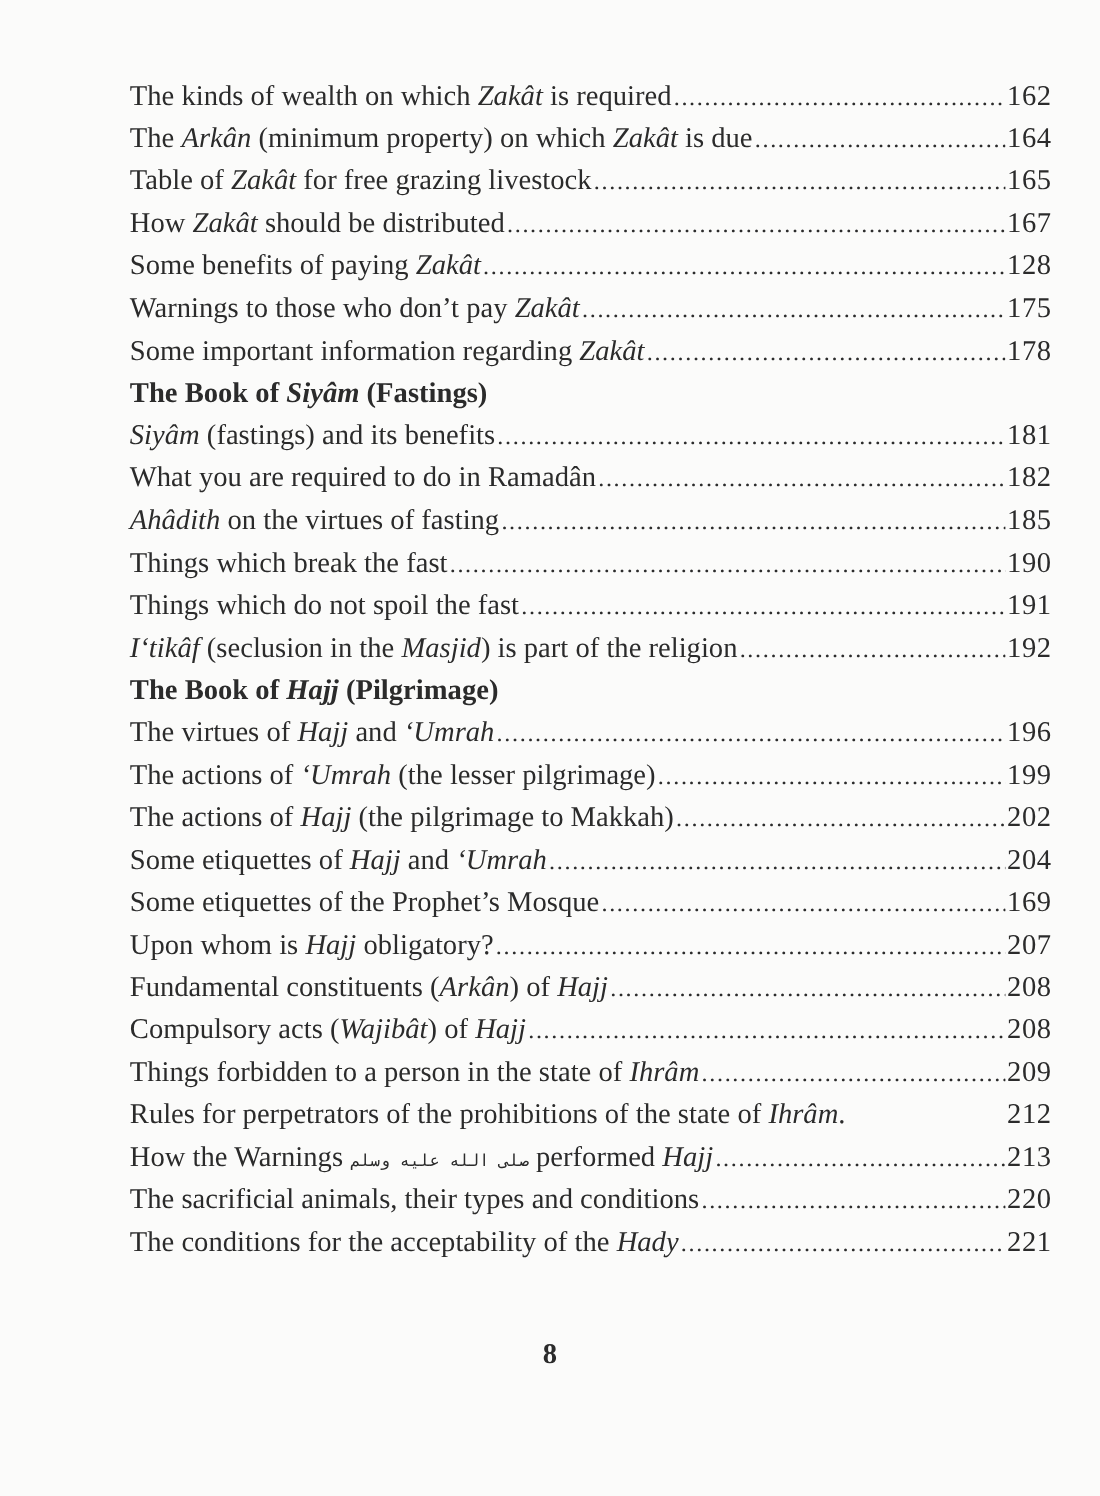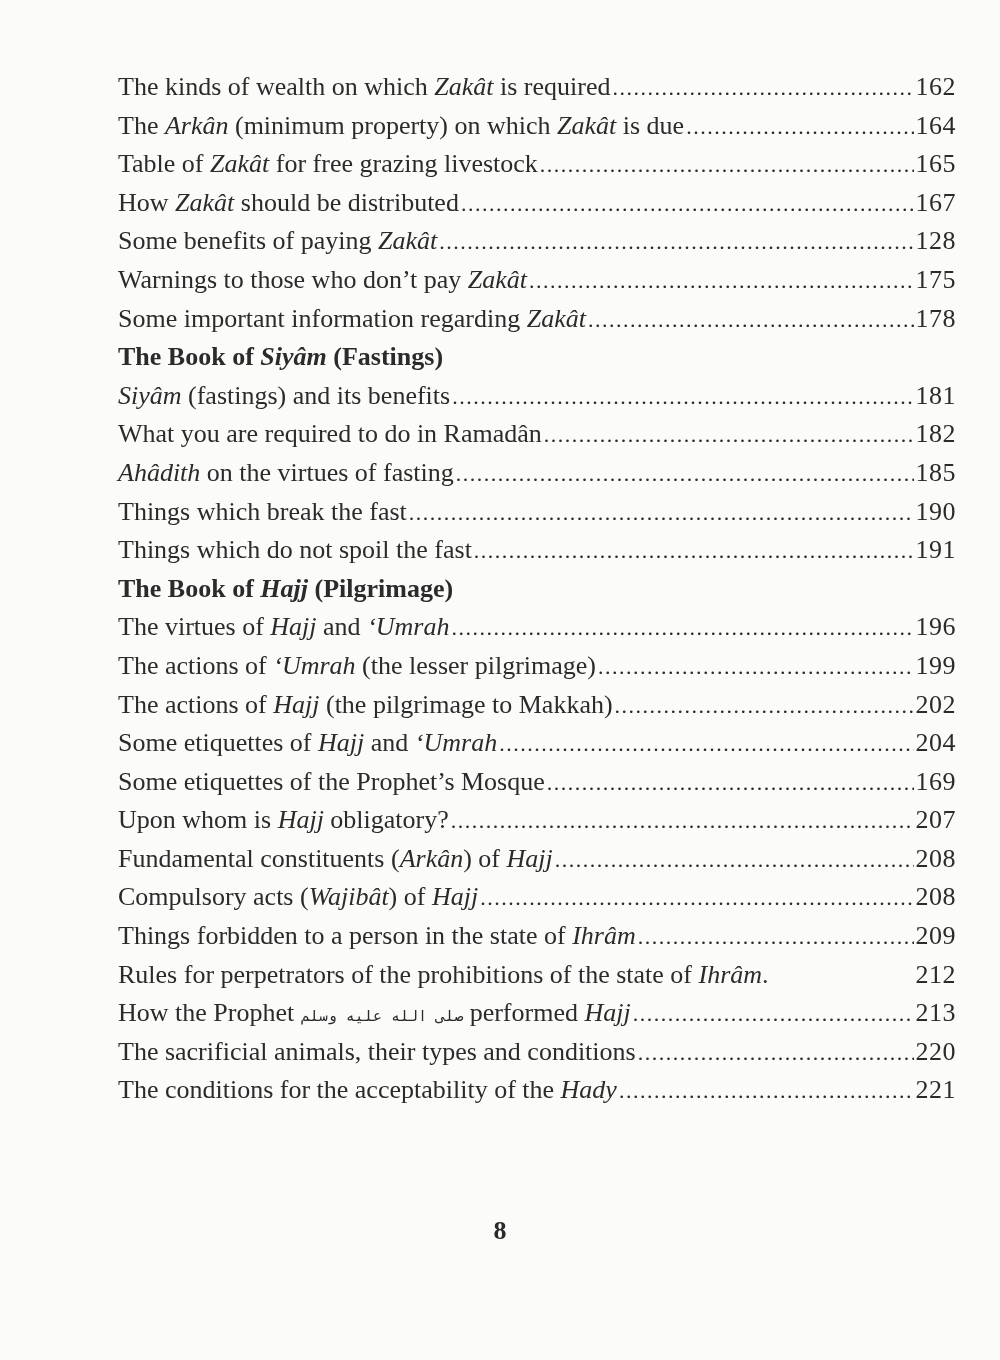--- a/index.html
+++ b/index.html
@@ -113,20 +113,25 @@
     <div class="row">
       <span class="title"><span>Things which break the fast</span></span>
       <span class="dots"></span>
       <span class="page">190</span>
     </div>
     <div class="row">
       <span class="title"><span>Things which do not spoil the fast </span></span>
       <span class="dots"></span>
       <span class="page">191</span>
     </div>
+    <div class="row">
+      <span class="title"><i>I‘tikâf</i><span> (seclusion in the </span><i>Masjid</i><span>) is part of the religion </span></span>
+      <span class="dots"></span>
+      <span class="page">192</span>
+    </div>
     <div class="heading"><span>The Book of </span><i>Hajj</i><span> (Pilgrimage)</span></div>
     <div class="row">
       <span class="title"><span>The virtues of </span><i>Hajj</i><span> and </span><i>‘Umrah</i><span> </span></span>
       <span class="dots"></span>
       <span class="page">196</span>
     </div>
     <div class="row">
       <span class="title"><span>The actions of </span><i>‘Umrah</i><span> (the lesser pilgrimage)</span></span>
       <span class="dots"></span>
       <span class="page">199</span>
@@ -165,21 +170,21 @@
       <span class="title"><span>Things forbidden to a person in the state of </span><i>Ihrâm</i></span>
       <span class="dots"></span>
       <span class="page">209</span>
     </div>
     <div class="row">
       <span class="title"><span>Rules for perpetrators of the prohibitions of the state of </span><i>Ihrâm</i><span>. </span></span>
       <span class="dots" style="visibility: hidden;"></span>
       <span class="page">212</span>
     </div>
     <div class="row">
-      <span class="title"><span>How the Prophet </span><span class="arabic">صلى الله عليه وسلم</span><span> performed </span><i>Hajj</i><span> </span></span>
+      <span class="title"><span>How the Warnings </span><span class="arabic">صلى الله عليه وسلم</span><span> performed </span><i>Hajj</i><span> </span></span>
       <span class="dots"></span>
       <span class="page">213</span>
     </div>
     <div class="row">
       <span class="title"><span>The sacrificial animals, their types and conditions</span></span>
       <span class="dots"></span>
       <span class="page">220</span>
     </div>
     <div class="row">
       <span class="title"><span>The conditions for the acceptability of the </span><i>Hady</i></span>

